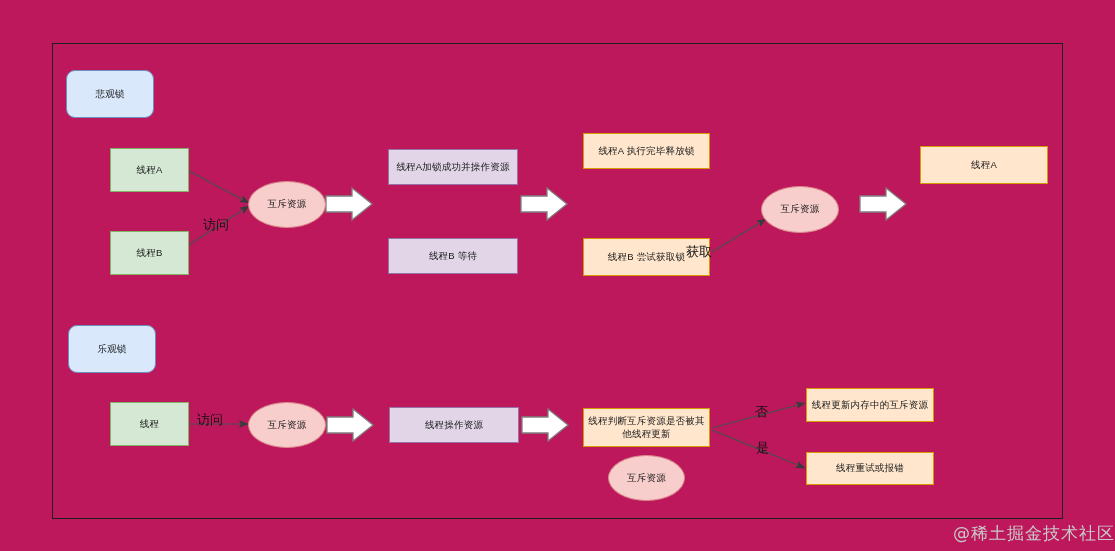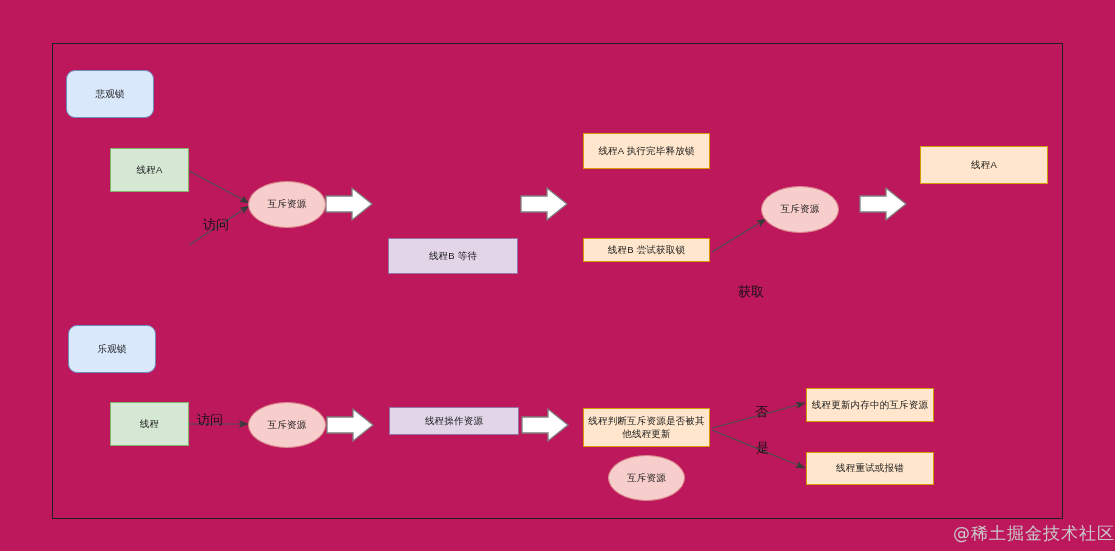--- a/index.html
+++ b/index.html
@@ -142,62 +142,68 @@
   </div>
 
   <div class="node sec" style="left:68px; top:325px; width:88px; height:48px;">
     <span class="node-label">乐观锁</span>
   </div>
 
   <div class="node green" style="left:110px; top:148px; width:79px; height:44px;">
     <span class="node-label">线程A</span>
   </div>
 
+  <div class="node green" style="left:110px; top:231px; width:79px; height:44px;">
+    <span class="node-label">线程B</span>
+  </div>
 
   <div class="edge-label" style="left:203px; top:216px;">访问</div>
 
   <div class="node ellipse" style="left:248px; top:181px; width:78px; height:47px;">
     <span class="node-label">互斥资源</span>
   </div>
 
+  <div class="node purple" style="left:388px; top:149px; width:130px; height:36px;">
+    <span class="node-label">线程A加锁成功并操作资源</span>
+  </div>
 
   <div class="node purple" style="left:388px; top:238px; width:130px; height:36px;">
     <span class="node-label">线程B 等待</span>
   </div>
 
   <div class="node orange" style="left:583px; top:133px; width:127px; height:36px;">
     <span class="node-label">线程A 执行完毕释放锁</span>
   </div>
 
-  <div class="node orange" style="left:583px; top:238px; width:127px; height:24px;">
+  <div class="node orange" style="left:583px; top:238px; width:127px; height:38px;">
     <span class="node-label">线程B 尝试获取锁</span>
   </div>
 
-  <div class="edge-label" style="left:738px; top:243px;margin-top:40px;">获取</div>
+  <div class="edge-label" style="left:686px; top:243px;">获取</div>
 
   <div class="node ellipse" style="left:761px; top:186px; width:78px; height:47px;">
     <span class="node-label">互斥资源</span>
   </div>
 
   <div class="node orange" style="left:920px; top:146px; width:128px; height:38px;">
     <span class="node-label">线程A</span>
   </div>
 
 
   <div class="node green" style="left:110px; top:402px; width:79px; height:44px;">
     <span class="node-label">线程</span>
   </div>
 
   <div class="edge-label" style="left:197px; top:411px;">访问</div>
 
   <div class="node ellipse" style="left:248px; top:402px; width:78px; height:46px;">
     <span class="node-label">互斥资源</span>
   </div>
 
-  <div class="node purple" style="left:389px; top:407px; width:130px; height:28px;">
+  <div class="node purple" style="left:389px; top:407px; width:130px; height:36px;">
     <span class="node-label">线程操作资源</span>
   </div>
 
   <div class="node orange" style="left:583px; top:408px; width:127px; height:39px;">
     <span class="node-label">线程判断互斥资源是否被其他线程更新</span>
   </div>
 
   <div class="node ellipse" style="left:608px; top:455px; width:77px; height:46px;">
     <span class="node-label">互斥资源</span>
   </div>

